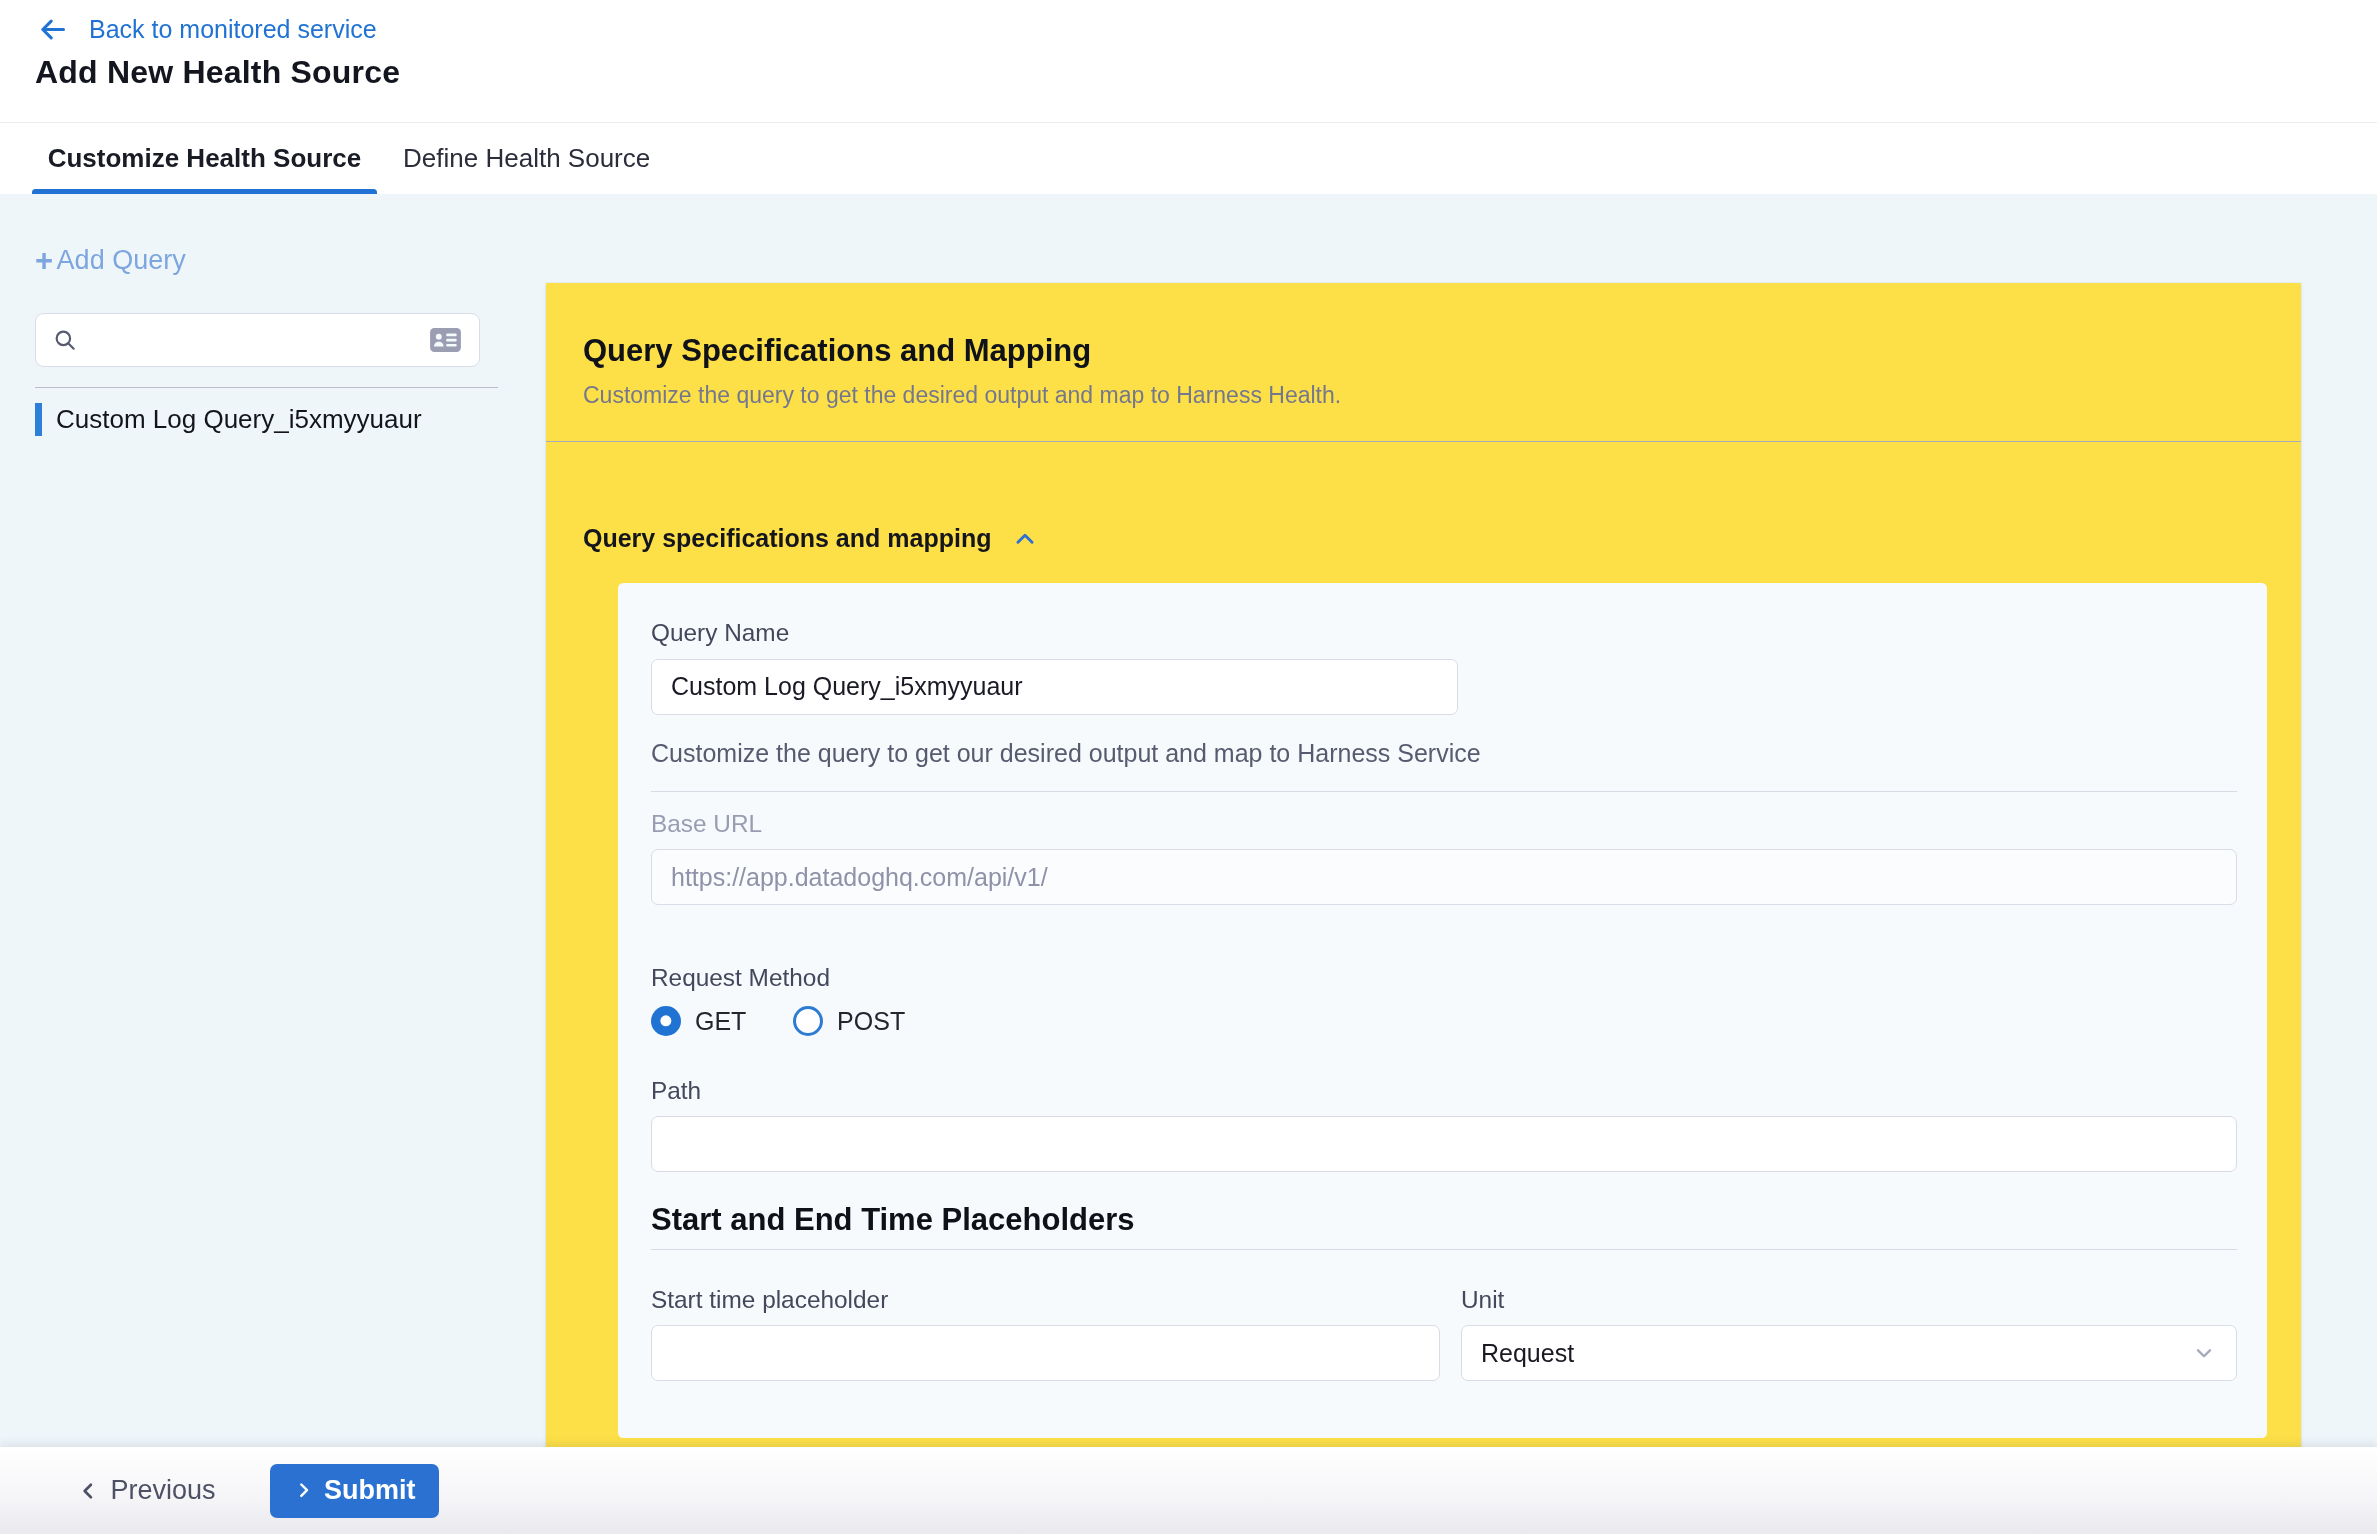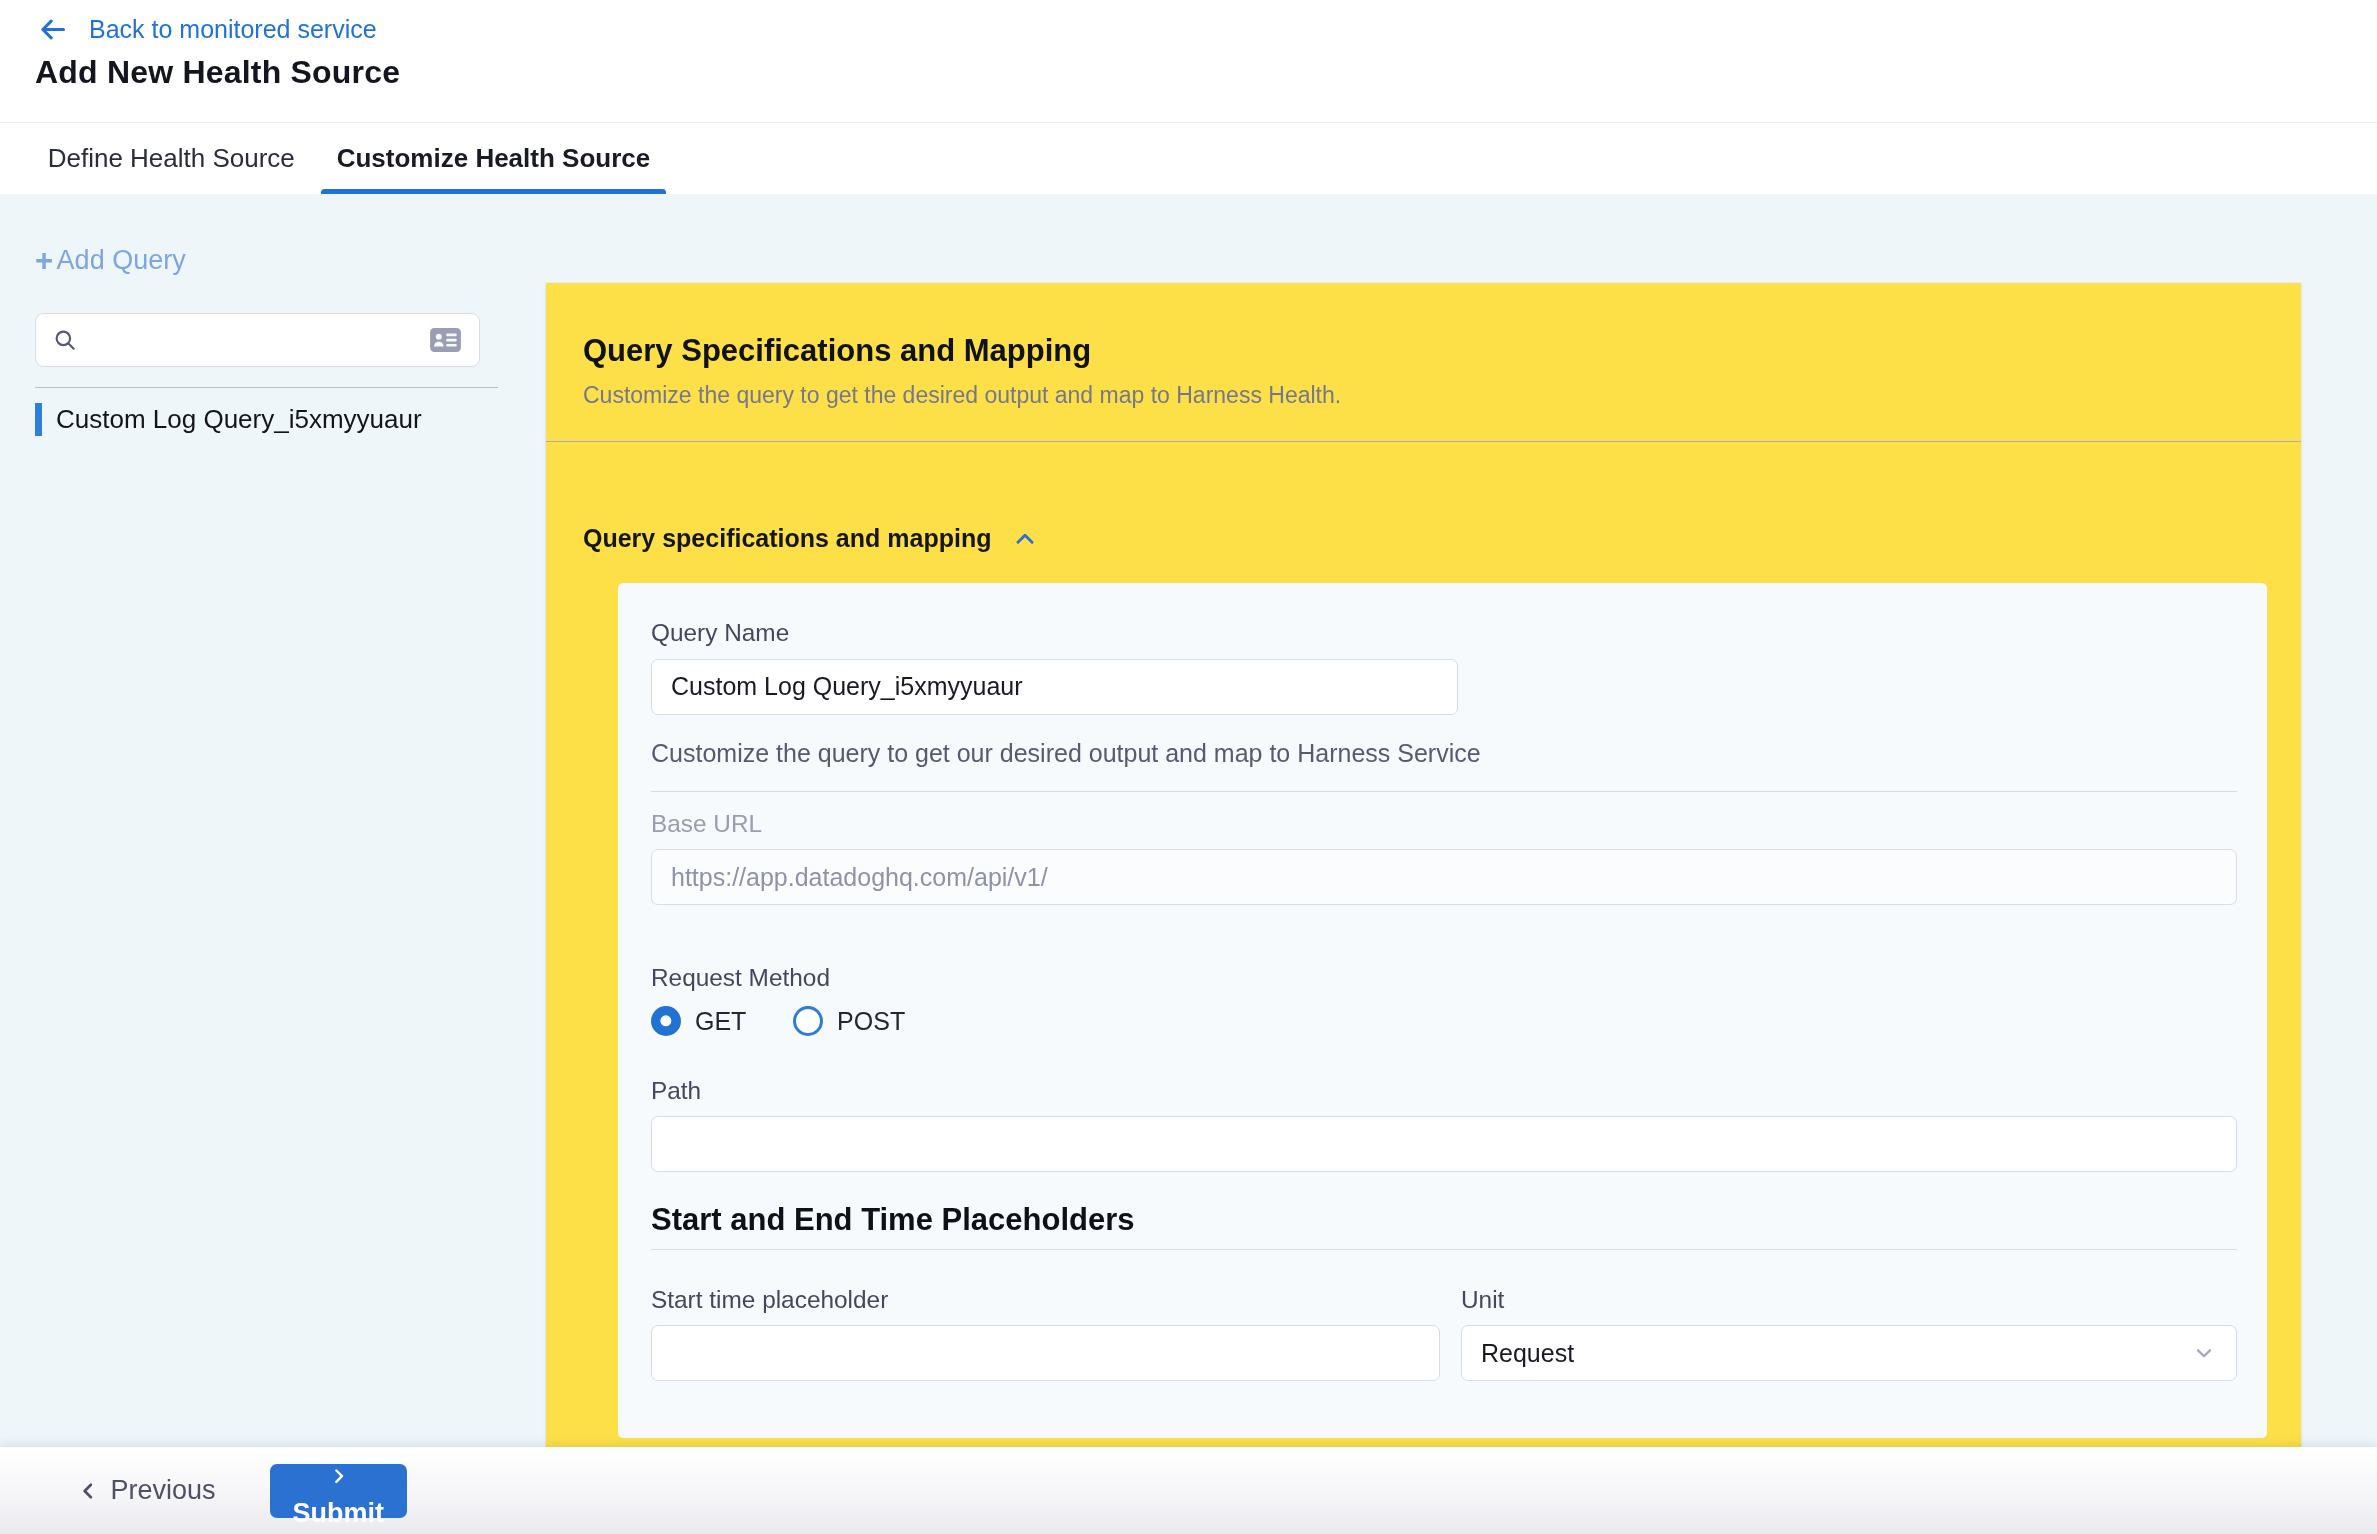--- a/index.html
+++ b/index.html
@@ -164,43 +164,43 @@
   }
   .btn-ghost {
     display: flex; align-items: center; gap: 10.5px;
     color: #4e5166; font-size: 27px; background: transparent; border: none;
     font-family: "Liberation Sans", sans-serif; cursor: pointer;
   }
   .btn-primary {
     display: flex; align-items: center; gap: 10.5px;
     background: #2b71d2; color: #fff; font-size: 27px; font-weight: bold;
     border: none; border-radius: 7px; height: 54px; padding: 0 23px;
-    font-family: "Liberation Sans", sans-serif; cursor: pointer; flex-direction: column;
+    font-family: "Liberation Sans", sans-serif; cursor: pointer;
   }
 
   svg { display: block; }
 </style>
 </head>
 <body>
 
 <div class="header">
   <div class="back-row">
     <span>
       <svg width="35" height="31" viewBox="0 0 24 24" fill="none">
         <path d="M20.5 12H4.5M4.5 12l6.5-6.5M4.5 12l6.5 6.5" stroke="#2173d3" stroke-width="2.4" stroke-linecap="round" stroke-linejoin="round"></path>
       </svg>
     </span>
     <span class="lbl">Back to monitored service</span>
   </div>
   <div class="page-title">Add New Health Source</div>
 </div>
 
 <div class="tabbar">
+  <div class="tab active">Customize Health Source</div>
   <div class="tab">Define Health Source</div>
-  <div class="tab active">Customize Health Source</div>
 </div>
 
 <div class="content">
 
   <div class="add-query">
     <span class="plus">+</span>
     <span>Add Query</span>
   </div>
 
   <div class="searchbox">

